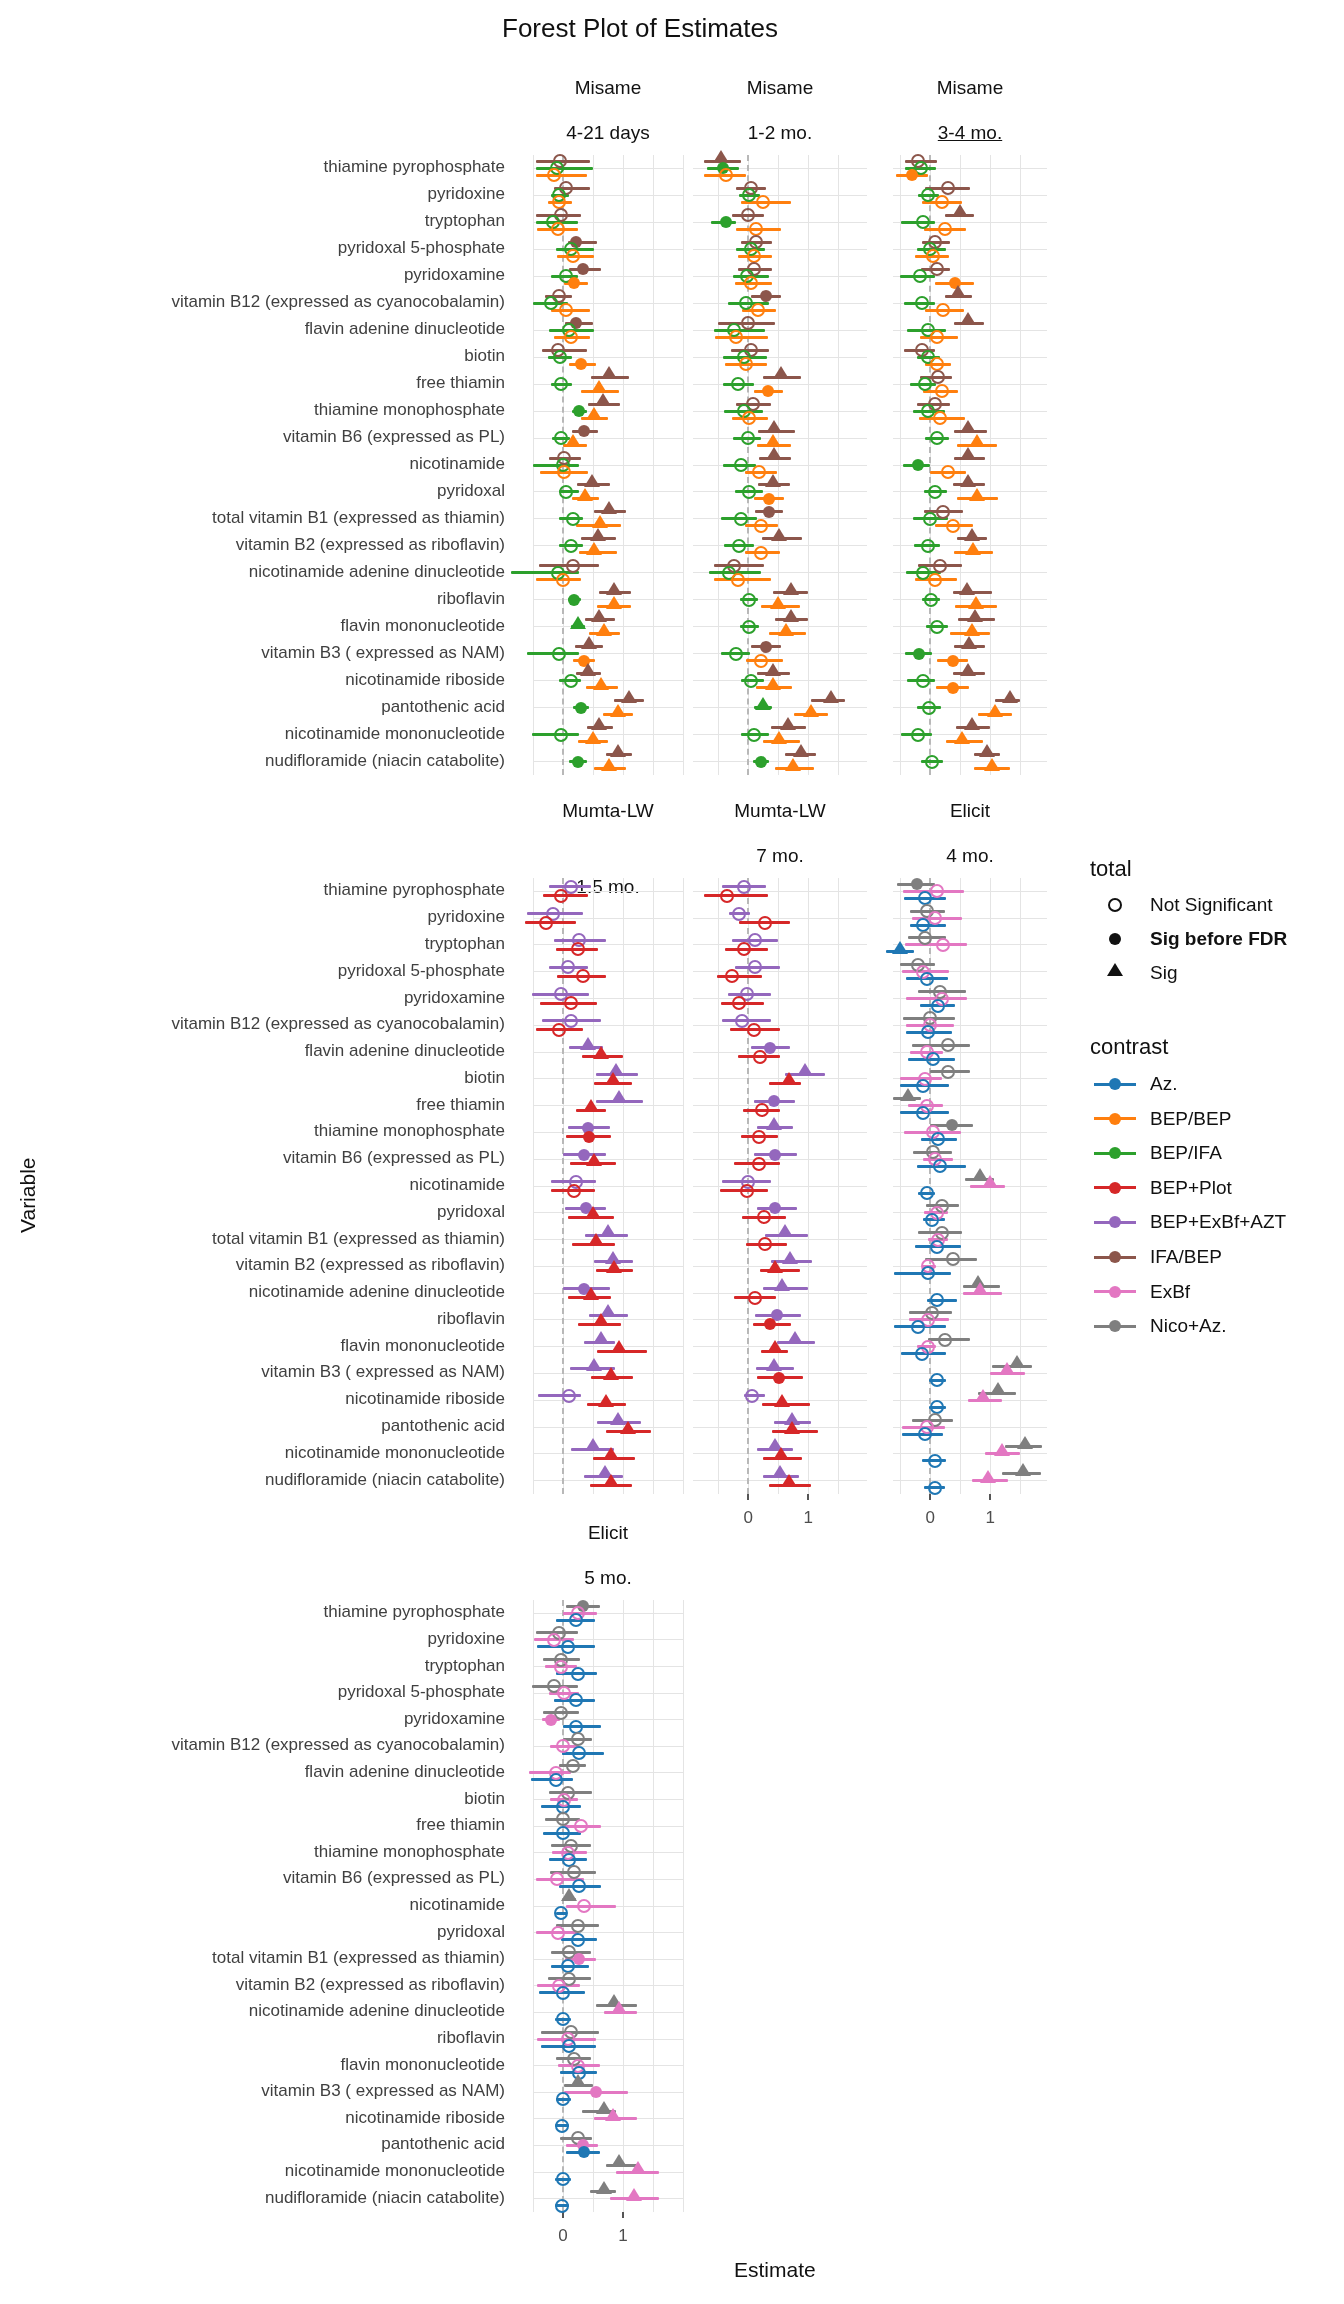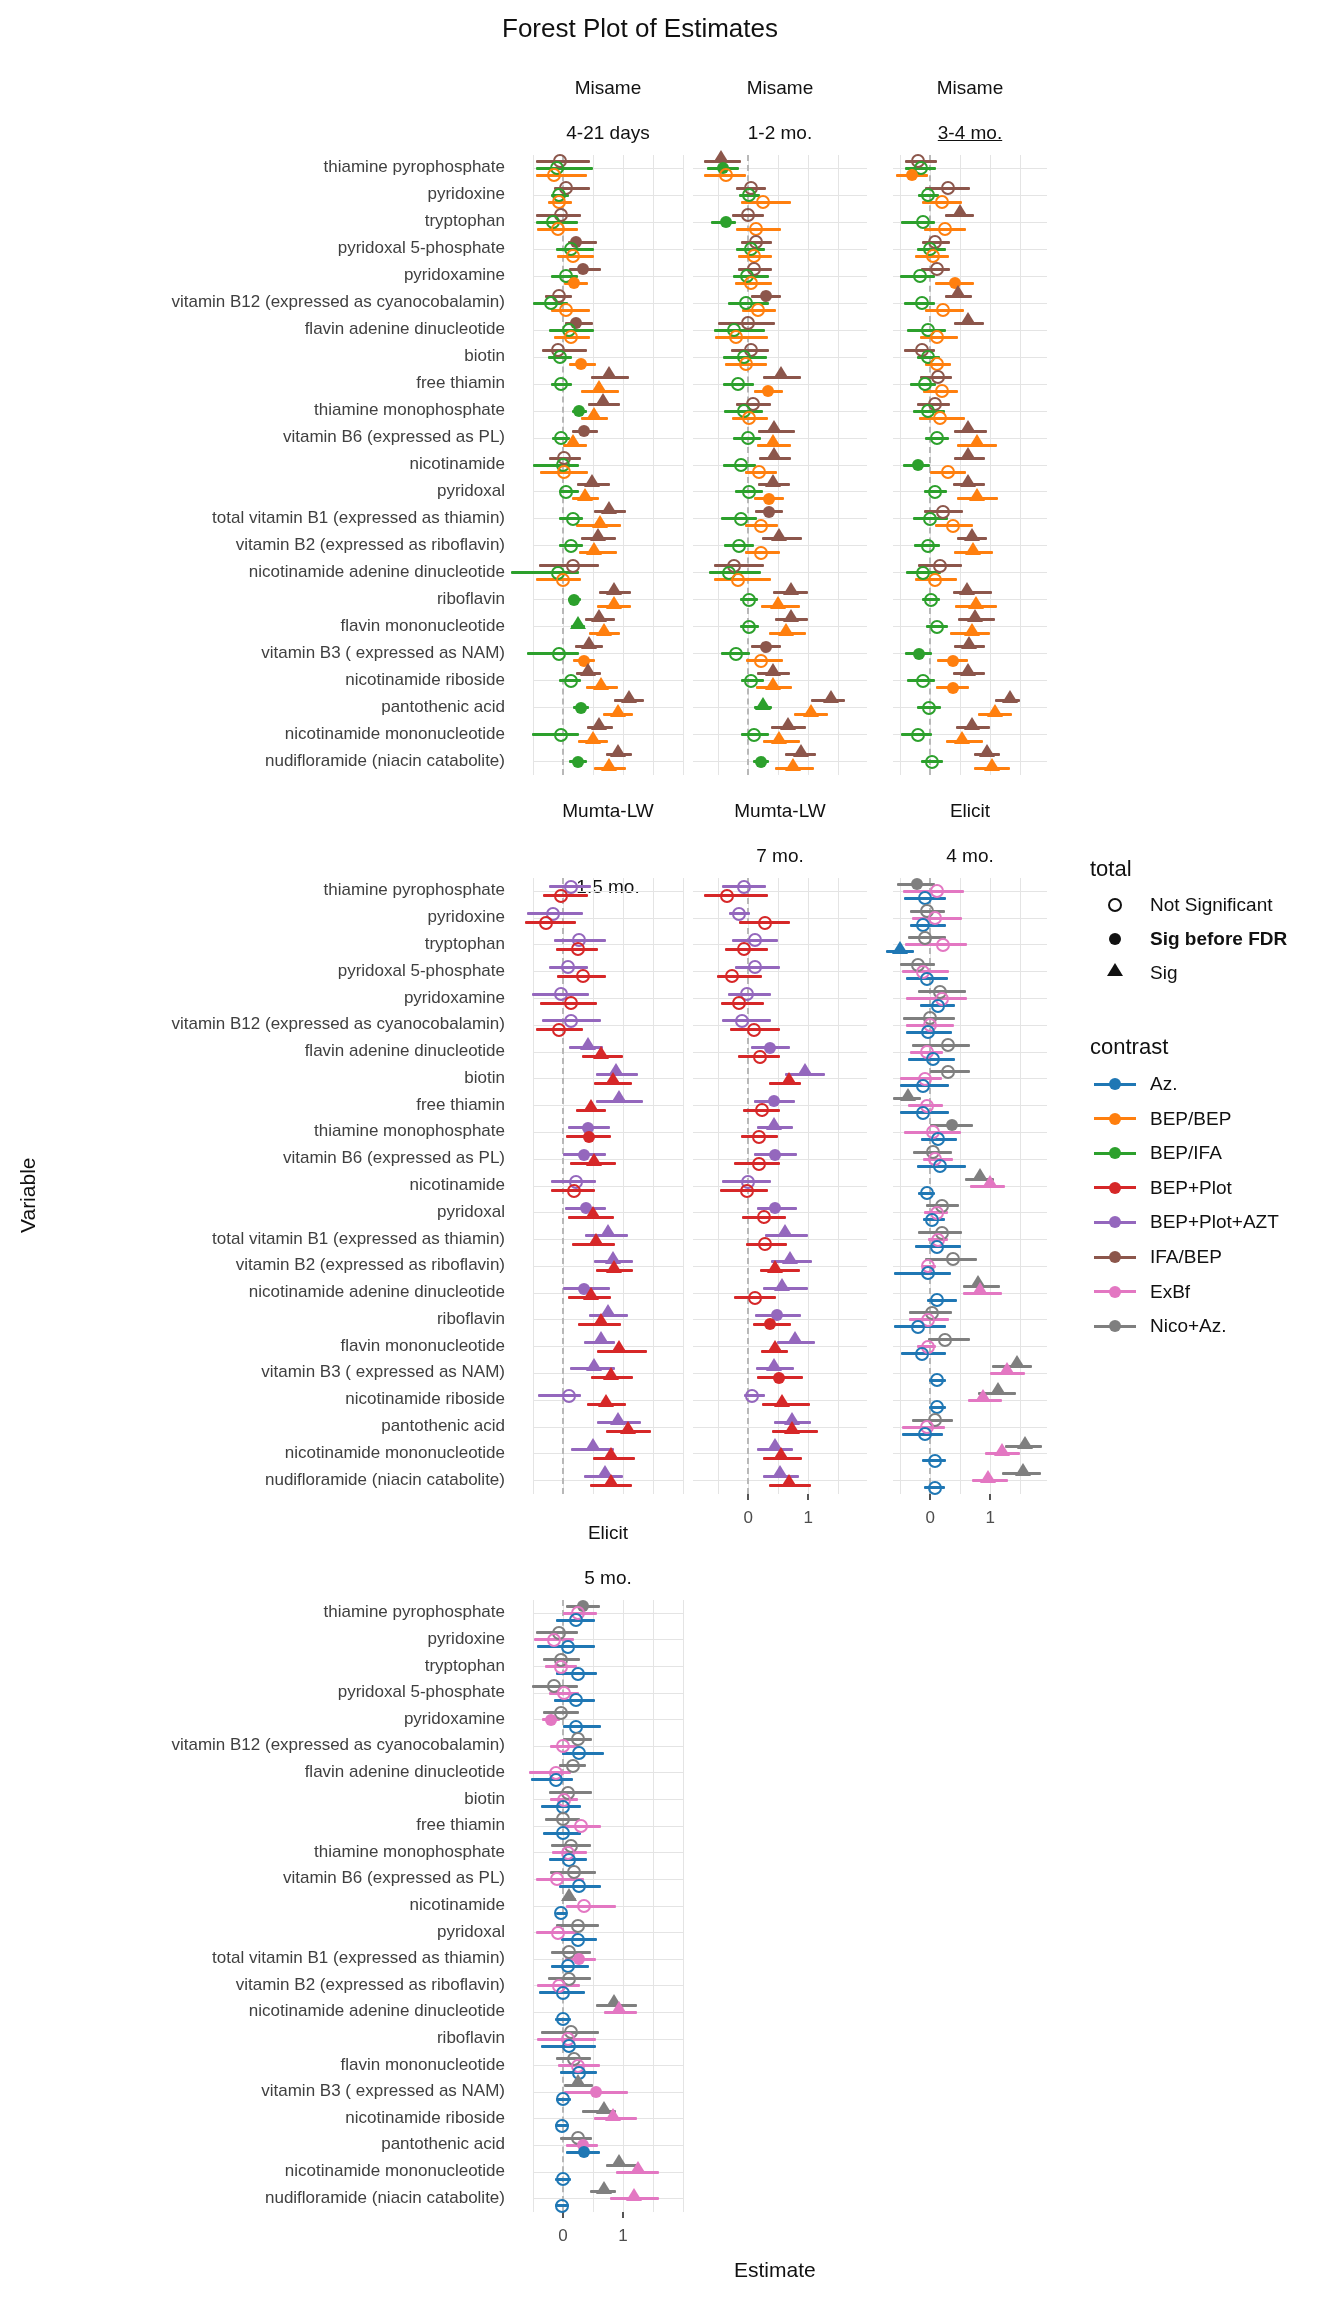--- a/index.html
+++ b/index.html
@@ -1223,21 +1223,21 @@
     <div class="mk mk-f abs" style="left: 1109px; top: 1112.6px; background: rgb(255, 127, 14); position: absolute;"></div>
     <div class="legend-label" style="left: 1150px; top: 1107.6px;">BEP/BEP</div>
     <div class="legend-line" style="left: 1094px; top: 1151.7px; width: 42px; background: rgb(44, 160, 44); position: absolute;"></div>
     <div class="mk mk-f abs" style="left: 1109px; top: 1147.2px; background: rgb(44, 160, 44); position: absolute;"></div>
     <div class="legend-label" style="left: 1150px; top: 1142.2px;">BEP/IFA</div>
     <div class="legend-line" style="left: 1094px; top: 1186.3px; width: 42px; background: rgb(214, 39, 40); position: absolute;"></div>
     <div class="mk mk-f abs" style="left: 1109px; top: 1181.8px; background: rgb(214, 39, 40); position: absolute;"></div>
     <div class="legend-label" style="left: 1150px; top: 1176.8px;">BEP+Plot</div>
     <div class="legend-line" style="left: 1094px; top: 1220.9px; width: 42px; background: rgb(148, 103, 189); position: absolute;"></div>
     <div class="mk mk-f abs" style="left: 1109px; top: 1216.4px; background: rgb(148, 103, 189); position: absolute;"></div>
-    <div class="legend-label" style="left: 1150px; top: 1211.4px;">BEP+Plot+AZT</div>
+    <div class="legend-label" style="left: 1150px; top: 1211.4px;">BEP+ExBf+AZT</div>
     <div class="legend-line" style="left: 1094px; top: 1255.5px; width: 42px; background: rgb(140, 86, 75); position: absolute;"></div>
     <div class="mk mk-f abs" style="left: 1109px; top: 1251px; background: rgb(140, 86, 75); position: absolute;"></div>
     <div class="legend-label" style="left: 1150px; top: 1246px;">IFA/BEP</div>
     <div class="legend-line" style="left: 1094px; top: 1290.1px; width: 42px; background: rgb(227, 119, 194); position: absolute;"></div>
     <div class="mk mk-f abs" style="left: 1109px; top: 1285.6px; background: rgb(227, 119, 194); position: absolute;"></div>
     <div class="legend-label" style="left: 1150px; top: 1280.6px;">ExBf</div>
     <div class="legend-line" style="left: 1094px; top: 1324.7px; width: 42px; background: rgb(127, 127, 127); position: absolute;"></div>
     <div class="mk mk-f abs" style="left: 1109px; top: 1320.2px; background: rgb(127, 127, 127); position: absolute;"></div>
     <div class="legend-label" style="left: 1150px; top: 1315.2px;">Nico+Az.</div>
   </div>

